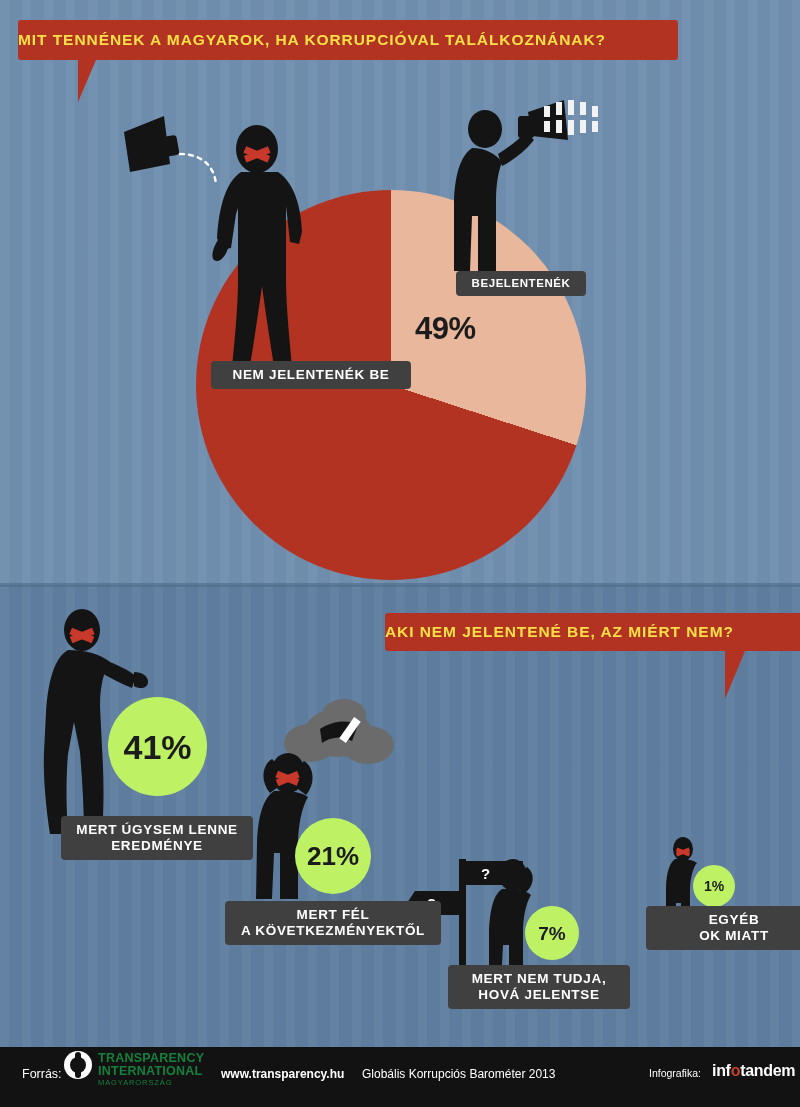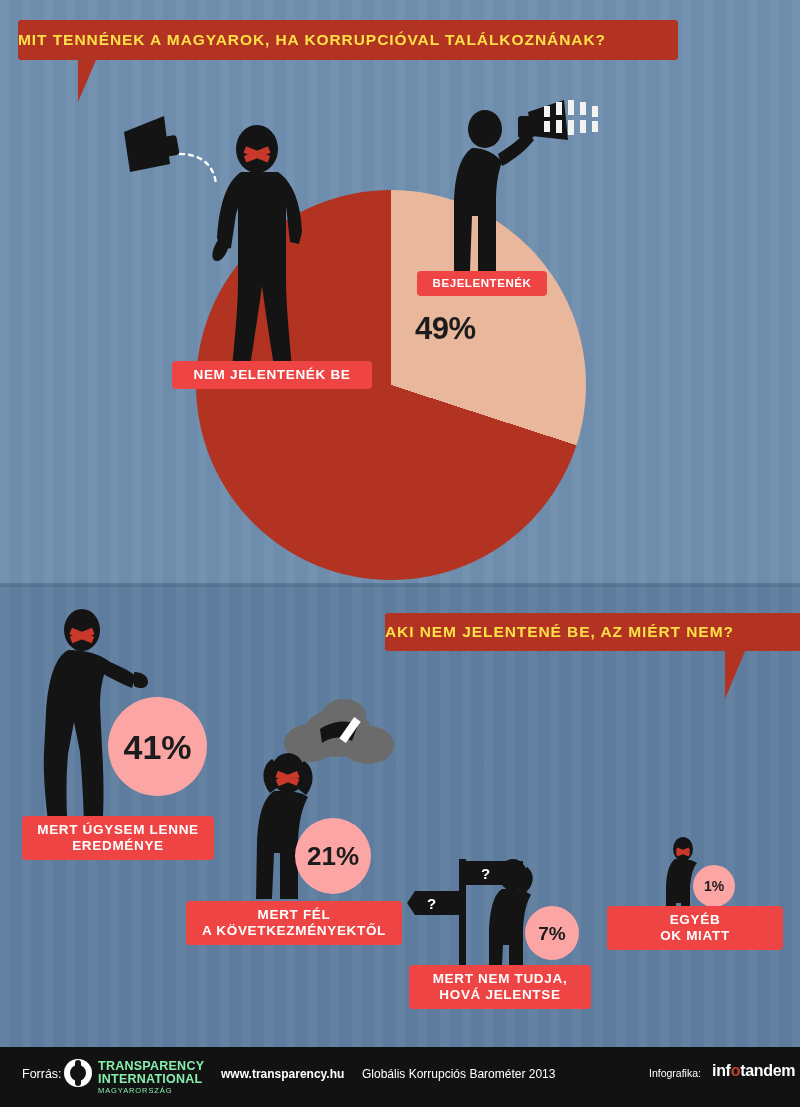--- a/index.html
+++ b/index.html
@@ -58,51 +58,51 @@
     background:conic-gradient(#e8b79c 0deg 108deg, #b23322 108deg 360deg);
   }
   .pct{
     position:absolute;color:#1c1c1c;font-weight:bold;line-height:1;
   }
   #pie-70{left:252px;top:405px;font-size:58px;letter-spacing:-1px;}
   #pie-30{left:415px;top:313px;font-size:31px;letter-spacing:-.5px;}
 
   
   .pill{
-    position:absolute;background:#ef4444;color:#ffffff;
+    position:absolute;background:#404040;color:#ffffff;
     font-weight:bold;letter-spacing:.05em;
     display:flex;align-items:center;justify-content:center;
-    text-align:center;border-radius:4px;line-height:1.18;
+    text-align:center;border-radius:4px;line-height:1.18;margin-left:39px;
   }
   #label-nem{left:172px;top:361px;width:200px;height:28px;font-size:13.5px;}
   #label-be{left:417px;top:271px;width:130px;height:25px;font-size:11.5px;}
 
   
   .circle{
-    position:absolute;border-radius:50%;background:#fca5a5;
+    position:absolute;border-radius:50%;background:#bef264;
     display:flex;align-items:center;justify-content:center;
     color:#1c1c1c;font-weight:bold;line-height:1;
   }
   #circ-41{left:108px;top:697px;width:99px;height:99px;font-size:34px;}
   #circ-21{left:295px;top:818px;width:76px;height:76px;font-size:26px;}
   #circ-7{left:525px;top:906px;width:54px;height:54px;font-size:19px;}
   #circ-1{left:693px;top:865px;width:42px;height:42px;font-size:14px;}
 
   #pill-41{left:22px;top:816px;width:192px;height:44px;font-size:13.5px;}
   #pill-21{left:186px;top:901px;width:216px;height:44px;font-size:13.5px;}
   #pill-7{left:409px;top:965px;width:182px;height:44px;font-size:13.5px;}
   #pill-1{left:607px;top:906px;width:176px;height:44px;font-size:13.5px;}
 
   
   .footer{
     position:absolute;left:0;top:1047px;width:800px;height:60px;
     background:#121212;color:#ffffff;
   }
   .f-src{position:absolute;left:22px;top:20px;font-size:12.5px;color:#ffffff;}
-  .ti-logo{position:absolute;left:64px;top:8px;width:150px;height:40px;color:#86efac;text-decoration:underline;}
+  .ti-logo{position:absolute;left:64px;top:0;width:150px;height:40px;color:#15803d;text-decoration:underline;}
   .ti-circle{position:absolute;left:0;top:4px;width:28px;height:28px;border-radius:50%;background:#ffffff;}
   .ti-circle:after{content:"";position:absolute;left:6px;top:6px;width:16px;height:16px;border-radius:50%;
     background:#121212;}
   .ti-circle:before{content:"";position:absolute;left:11px;top:1px;width:6px;height:26px;background:#121212;
     border-radius:3px;transform:rotate(0deg);z-index:2;}
   .ti-t1{position:absolute;left:34px;top:4px;font-size:12.5px;font-weight:bold;letter-spacing:.02em;}
   .ti-t2{position:absolute;left:34px;top:17px;font-size:12.5px;font-weight:bold;letter-spacing:.02em;}
   .ti-t3{position:absolute;left:34px;top:31px;font-size:7.5px;letter-spacing:.12em;}
   .f-url{position:absolute;left:221px;top:20px;font-size:12px;font-weight:bold;}
   .f-mid{position:absolute;left:362px;top:20px;font-size:12px;}

